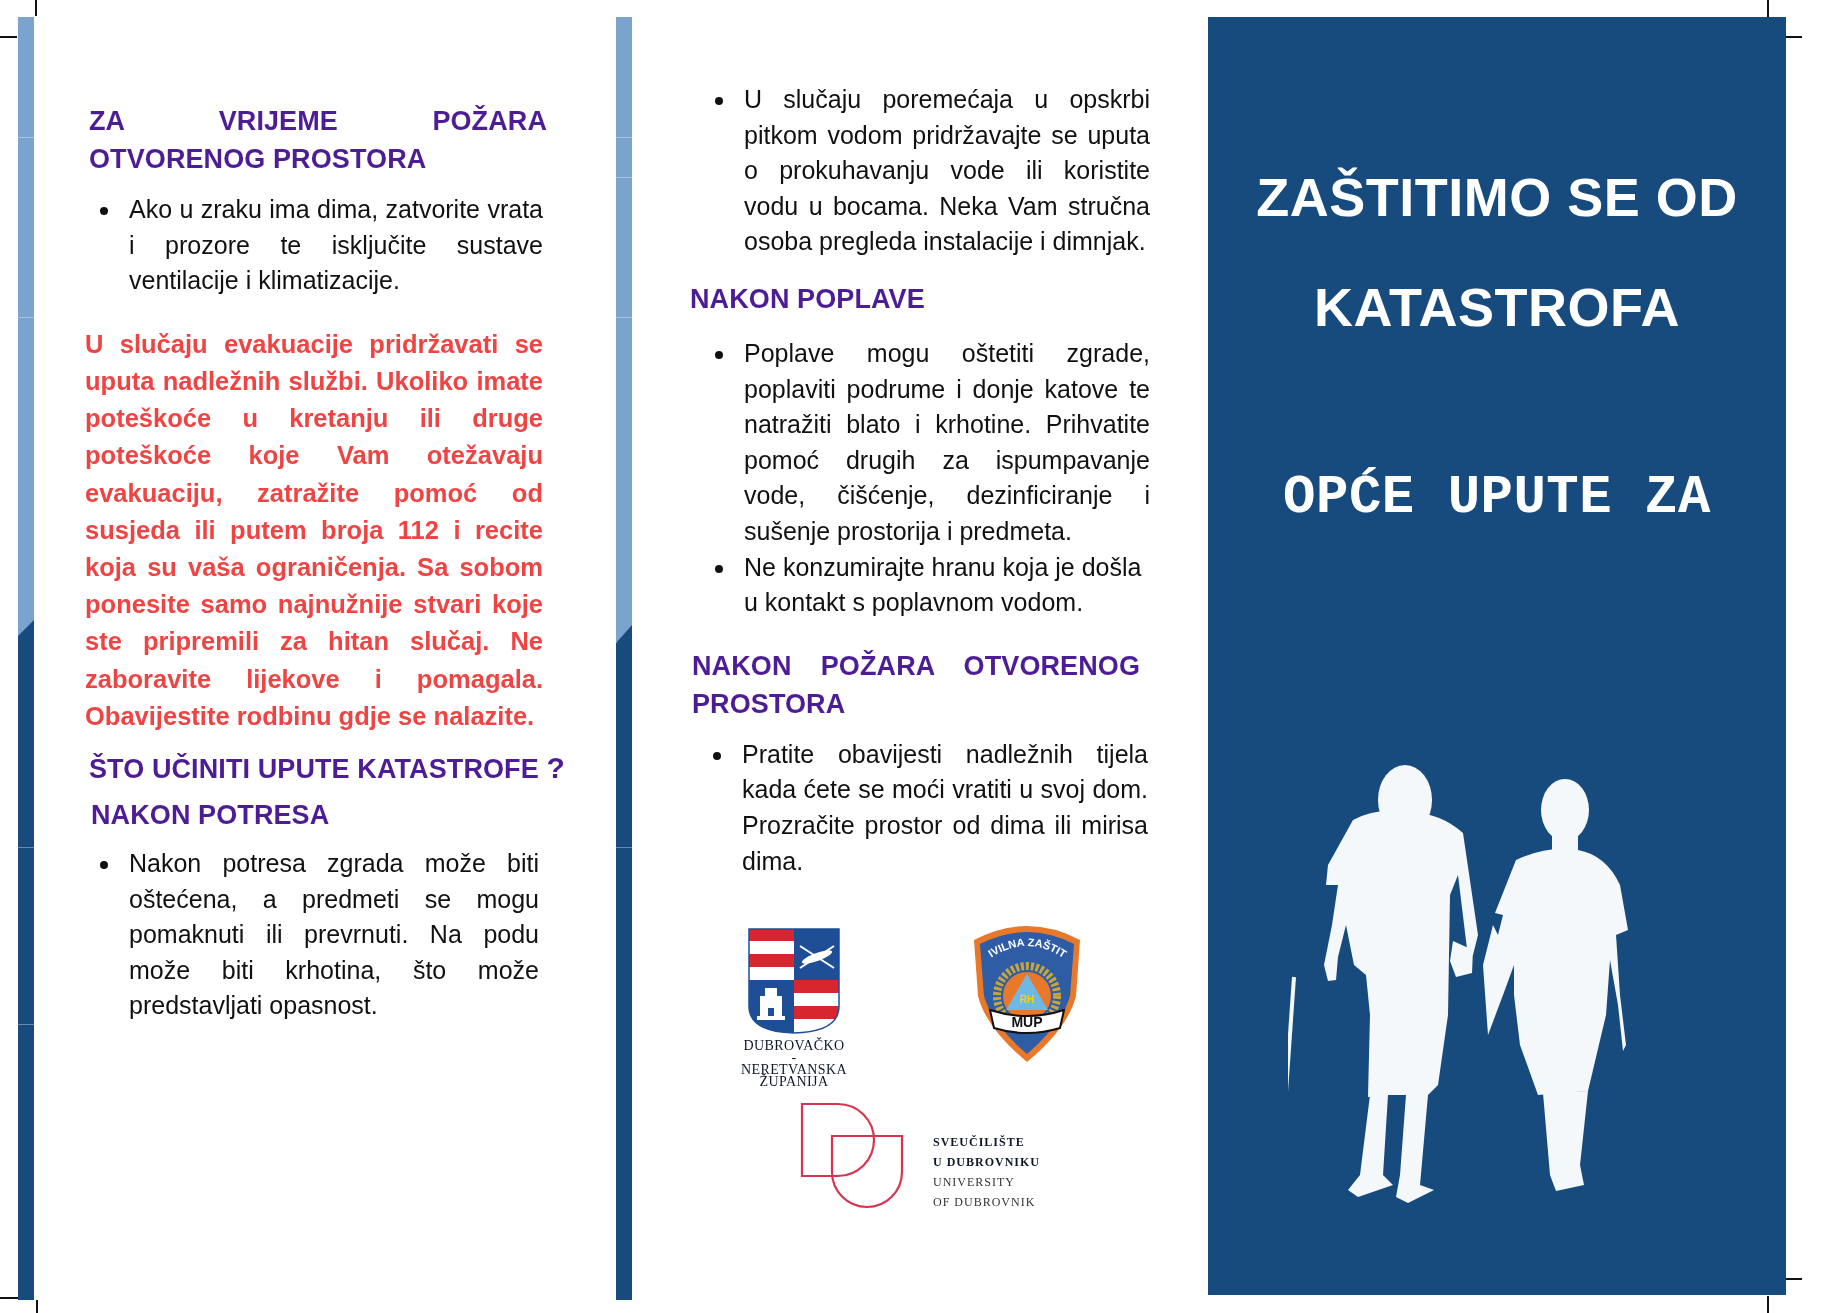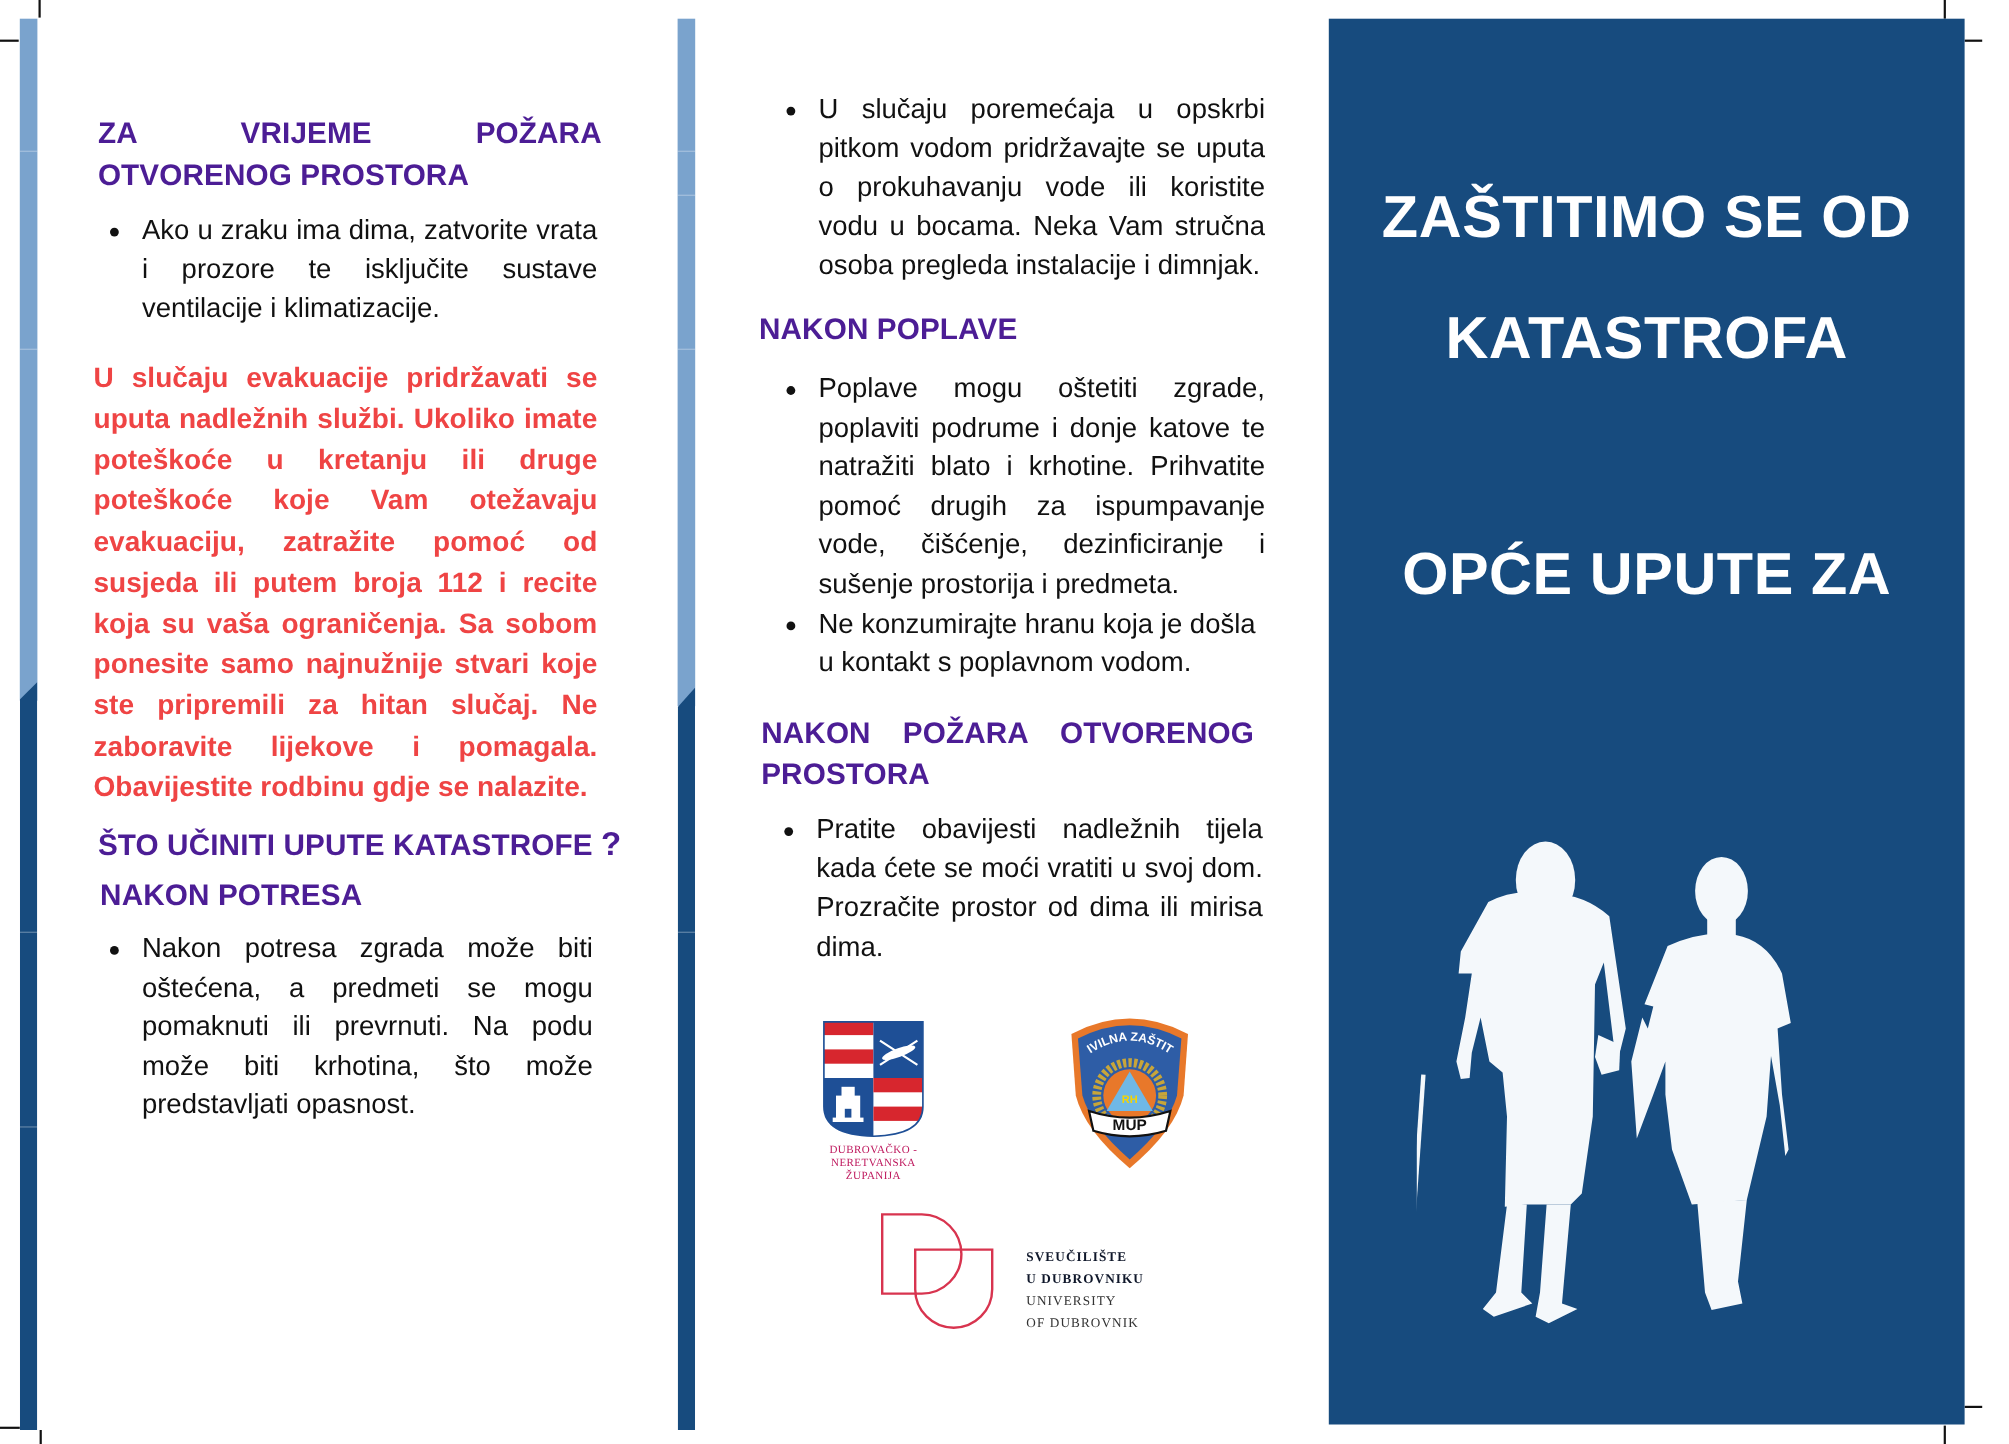--- a/index.html
+++ b/index.html
@@ -12,21 +12,21 @@
   .bar .fold { position:absolute; left:0; width:100%; height:1px; background:rgba(255,255,255,0.35); }
   .col { position:absolute; }
   .h { color:#4c1d95; font-weight:bold; font-size:27px; line-height:38px; margin:4px; letter-spacing:0.1px; }
   .h.just { text-align:justify; text-align-last:left; }
   .strong-p { color:#ef4444; font-weight:bold; font-size:25.5px; line-height:37.2px; text-align:justify; margin:0; }
   ul.bl { margin:0; padding:0; list-style:none; }
   ul.bl li { position:relative; padding-left:24px; color:#111; font-size:25px; line-height:35.6px; text-align:justify; }
   ul.bl li::before { content:""; position:absolute; left:-5px; top:15px; width:8px; height:8px; border-radius:50%; background:#111; }
   .cover { position:absolute; left:1208px; top:17px; width:578px; height:1278px; background:#174b7e; }
   .cover-title { position:absolute; left:0; width:100%; text-align:center; color:#ffffff; font-weight:bold; font-size:54px; line-height:60px; letter-spacing:0.5px; }
-  .logo-text-dn { font-family:"Liberation Serif", serif; color:#be185d; font-size:10px; line-height:12px; text-align:center; letter-spacing:0.4px; }
+  .logo-text-dn { font-family:"Liberation Serif", serif; color:#0f172a; font-size:14px; line-height:12px; text-align:center; letter-spacing:0.4px; }
   .uni-text { font-family:"Liberation Serif", serif; color:#333; font-size:12px; line-height:20px; letter-spacing:1px; }
   .uni-text .b { font-weight:bold; color:#0f172a; }
 </style>
 </head>
 <body>
 
 <div class="crop" style="left:35px;top:0;width:1.5px;height:16px;"></div>
 <div class="crop" style="left:0;top:36px;width:17px;height:1.5px;"></div>
 <div class="crop" style="left:0;top:1297px;width:18px;height:1.5px;"></div>
 <div class="crop" style="left:36px;top:1300px;width:1.5px;height:13px;"></div>
@@ -140,21 +140,21 @@
     <div class="b">SVEUČILIŠTE</div>
     <div class="b">U DUBROVNIKU</div>
     <div>UNIVERSITY</div>
     <div>OF DUBROVNIK</div>
   </div>
 </div>
 
 <div class="cover">
   <div class="cover-title" style="top:150px;">ZAŠTITIMO SE OD</div>
   <div class="cover-title" style="top:260px;">KATASTROFA</div>
-  <div class="cover-title" style="top:475px;">OPĆE UPUTE ZA</div>
+  <div class="cover-title" style="top:451px;font-family:Liberation Mono, monospace;">OPĆE UPUTE ZA</div>
 
   <svg width="380" height="470" viewBox="0 0 380 470" style="position:absolute;left:80px;top:728px;">
     <g fill="#f4f8fb">
 
       <ellipse cx="117" cy="55" rx="27" ry="35"></ellipse>
       <rect x="100" y="80" width="32" height="20"></rect>
       <path d="M65 75 Q90 62 117 68 Q150 66 175 88 L190 190 L185 210 L180 212 L170 130 L162 150 L160 270 L150 340 L140 350 L100 350 L80 352 L82 270 L78 230 L66 220 L58 180 L50 212 L48 235 L40 236 L36 220 L44 180 L50 140 L38 140 L40 120 Z"></path>
       <path d="M82 350 L100 350 L95 430 L105 440 L70 452 L60 445 L72 430 Z"></path>
       <path d="M118 350 L140 350 L132 440 L146 445 L120 458 L108 452 L112 430 Z"></path>
       <path d="M165 196 L185 205 L184 228 L168 232 L162 216 Z"></path>

